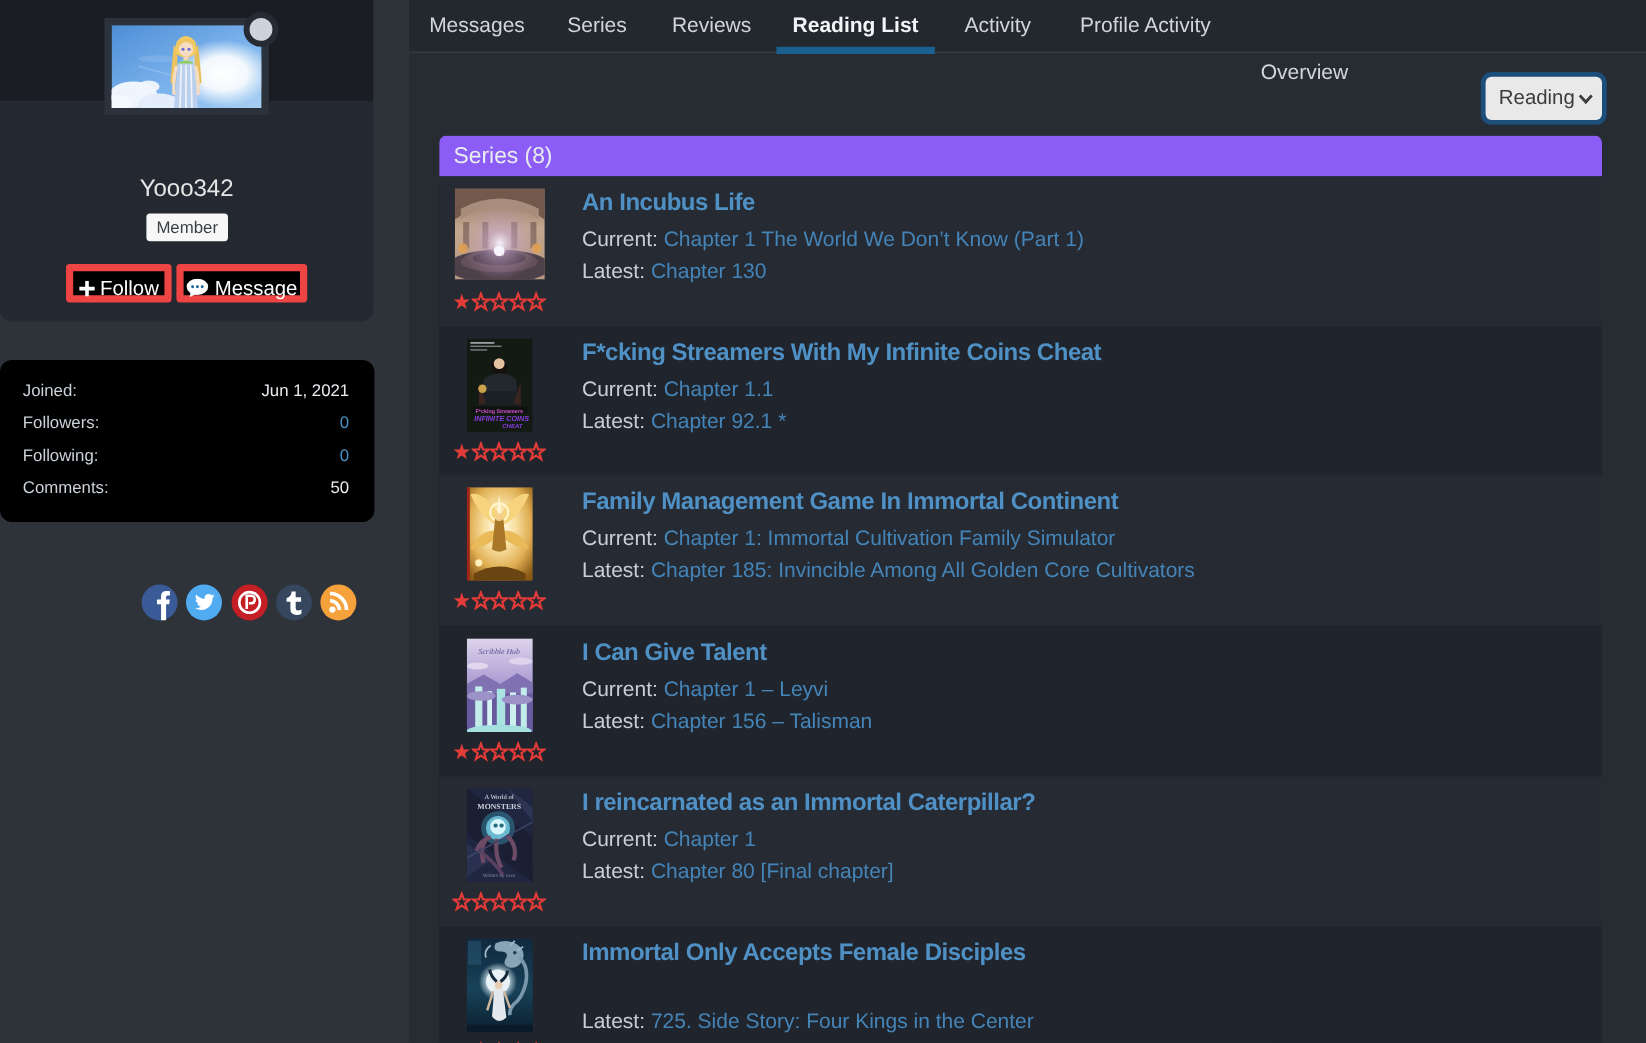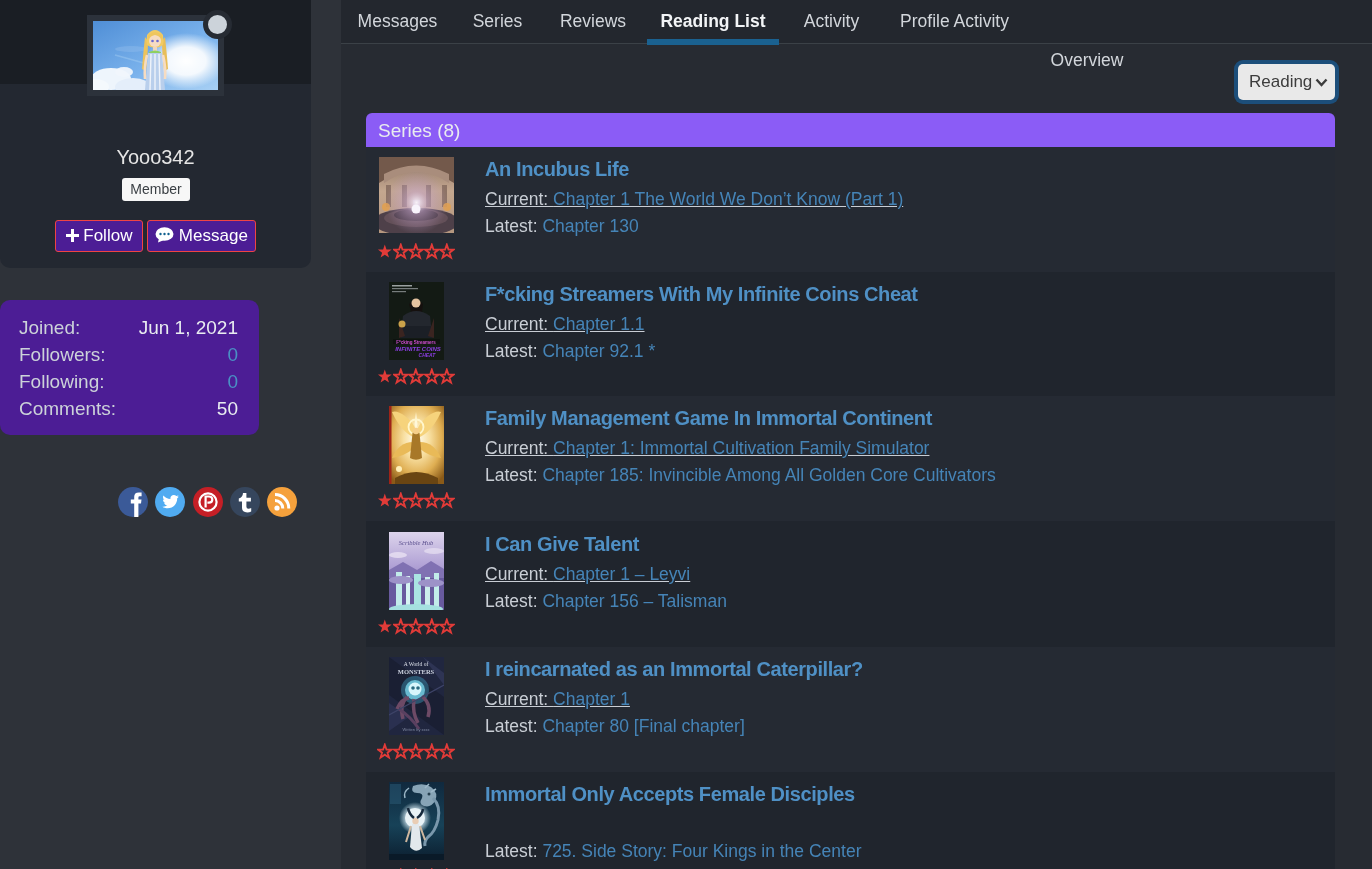--- a/index.html
+++ b/index.html
@@ -5,24 +5,24 @@
   * { margin:0; padding:0; box-sizing:border-box; }
   html,body { width:1372px; height:869px; overflow:hidden; background:#2e3239; font-family:"Liberation Sans",sans-serif; }
   
   #profilebox { position:absolute; left:0; top:0; width:311px; height:268px; background:#232831; border-radius:0 0 10px 10px; }
   #banner { position:absolute; left:0; top:0; width:311px; height:84px; background:#1a1e24; }
   #avframe { position:absolute; left:87px; top:15px; width:137px; height:81px; background:#2c323b; }
   #avimg { position:absolute; left:6px; top:6px; width:125px; height:69px; }
   #statusc { position:absolute; left:203px; top:10px; width:29px; height:29px; border-radius:50%; background:#ccd3da; border:5px solid #262b33; }
   #uname { position:absolute; left:0; top:146px; width:311px; text-align:center; color:#e5e5e5; font-size:20px; }
   #memberbadge { position:absolute; left:122px; top:178px; width:68px; height:23px; background:#f7f7f7; color:#3a3f44; font-size:14px; text-align:center; line-height:22px; border-radius:3px; }
-  .btn { position:absolute; top:220px; height:32px; background:#4c1d95; border:1px solid #ef4444; border-radius:3px; color:#fff; font-size:17px; text-align:center; line-height:29px; }
+  .btn { position:absolute; top:220px; height:32px; background:#000000; border:6px solid #ef4444; border-radius:3px; color:#fff; font-size:17px; text-align:center; line-height:29px; }
   #btnfollow { left:55px; width:88px; }
   #btnmsg { left:147px; width:109px; }
-  #statsbox { position:absolute; left:0; top:300px; width:259px; height:135px; background:#4c1d95; border-radius:10px; color:#ccd2d9; font-size:19px; }
+  #statsbox { position:absolute; left:0; top:300px; width:312px; height:135px; background:#000000; border-radius:10px; color:#ccd2d9; font-size:14px; }
   .srow { position:absolute; left:19px; right:21px; height:27px; }
   .srow .lab { float:left; }
   .srow .val { float:right; color:#e8ecf0; }
   .srow .vlink { float:right; color:#4a90c4; }
   #socials { position:absolute; left:118px; top:487px; }
   .soc { position:absolute; top:0; width:30px; height:30px; border-radius:50%; }
   
   #main { position:absolute; left:341px; top:0; width:1031px; height:869px; background:#272b32; }
   #tabbar { position:absolute; left:0; top:0; width:1031px; height:44px; border-bottom:1px solid #3b4147; background:#23272e; }
   .tab { position:absolute; top:0; height:43px; line-height:42px; color:#d2d6db; font-size:17.5px; text-align:center; }
@@ -31,21 +31,21 @@
   #selwrap { position:absolute; right:37px; top:64px; width:97px; height:36px; background:#e9e9e9; border-radius:5px; box-shadow:0 0 0 4px #1c4e7a; color:#3c3c3c; font-size:17px; line-height:35px; padding-left:11px; }
   #panel { position:absolute; left:25px; top:113px; width:969px; height:756px; background:#20252d; border-radius:6px 6px 0 0; overflow:hidden; }
   #phead { position:absolute; left:0; top:0; width:969px; height:34px; background:#8b5cf6; color:#e9ecef; font-size:19px; line-height:35px; padding-left:12px; }
   .row { position:absolute; left:0; width:969px; height:125px; }
   .row.alt { background:#252a33; }
   .thumbwrap { position:absolute; left:0; top:10px; width:100px; text-align:center; }
   .thumb { display:inline-block; }
   .stars { position:absolute; left:0; top:96px; width:100px; text-align:center; }
   .stars svg { vertical-align:top; }
   .rtitle { position:absolute; left:119px; top:11px; color:#4f90c5; font-size:20px; font-weight:bold; letter-spacing:-0.4px; }
-  .rline1 { position:absolute; left:119px; top:42px; color:#c9ced5; font-size:17.5px;text-decoration:underline; }
+  .rline1 { position:absolute; left:119px; top:42px; color:#c9ced5; font-size:17.5px; }
   .rline2 { position:absolute; left:119px; top:69px; color:#c9ced5; font-size:17.5px; }
   .rline1 a, .rline2 a { color:#4584b7; text-decoration:none; }
 </style>
 </head>
 <body>
 
 <div id="profilebox">
   <div id="banner"></div>
   <div id="avframe">
     <svg id="avimg" viewBox="0 0 125 69">

